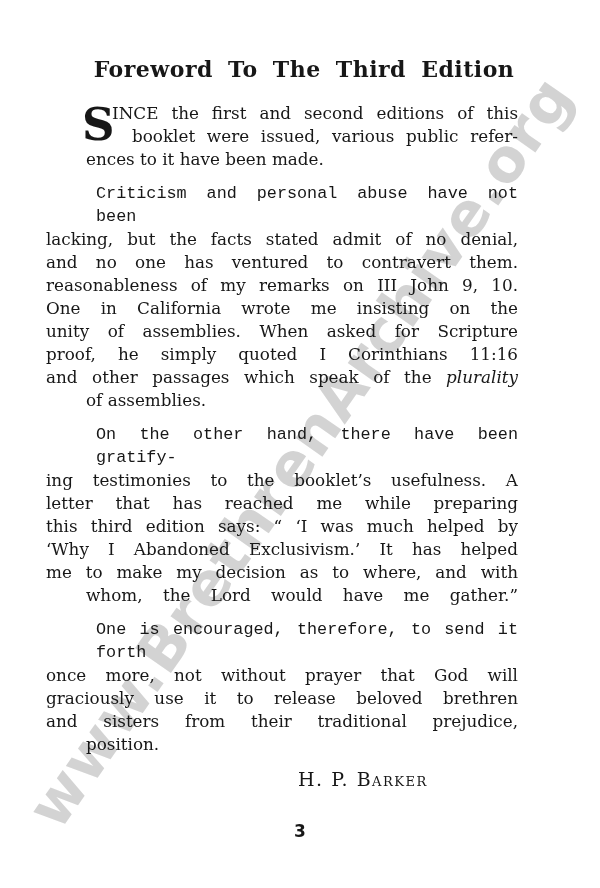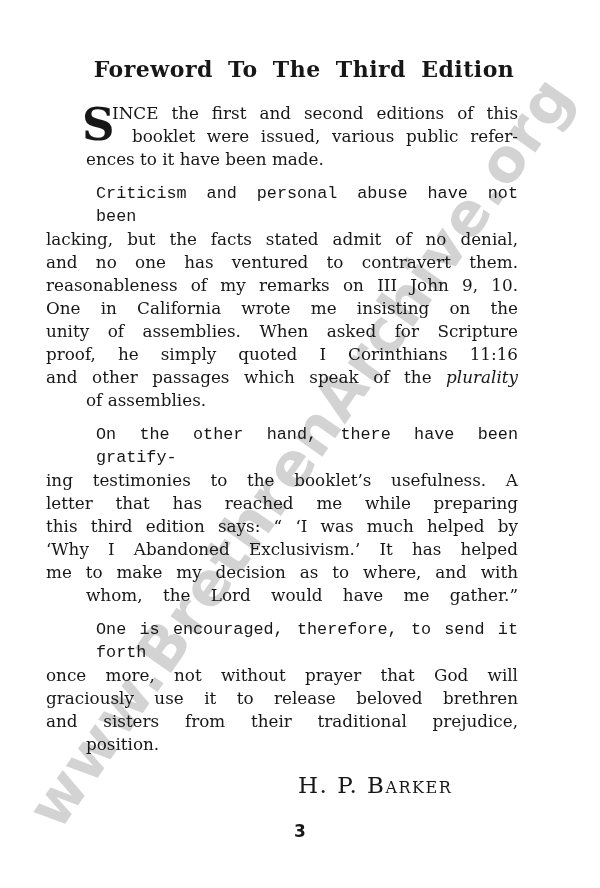--- a/index.html
+++ b/index.html
@@ -64,23 +64,23 @@
     position: absolute;
     left: 36px;
     top: 0px;
     font-size: 45px;
     line-height: 1;
     font-weight: bold;
   }
   .signature {
     padding-left: 252px;
     font-variant: small-caps;
-    font-size: 23px;
+    font-size: 19px;
     letter-spacing: 1.5px;
-    margin-top: 18px;
+    margin-top: 12px;
   }
   .pagenum {
     position: absolute;
     top: 821px;
     left: 0;
     width: 100%;
     text-align: center;
     font-family: "DejaVu Sans", sans-serif;
     font-weight: bold;
     font-size: 17px;

